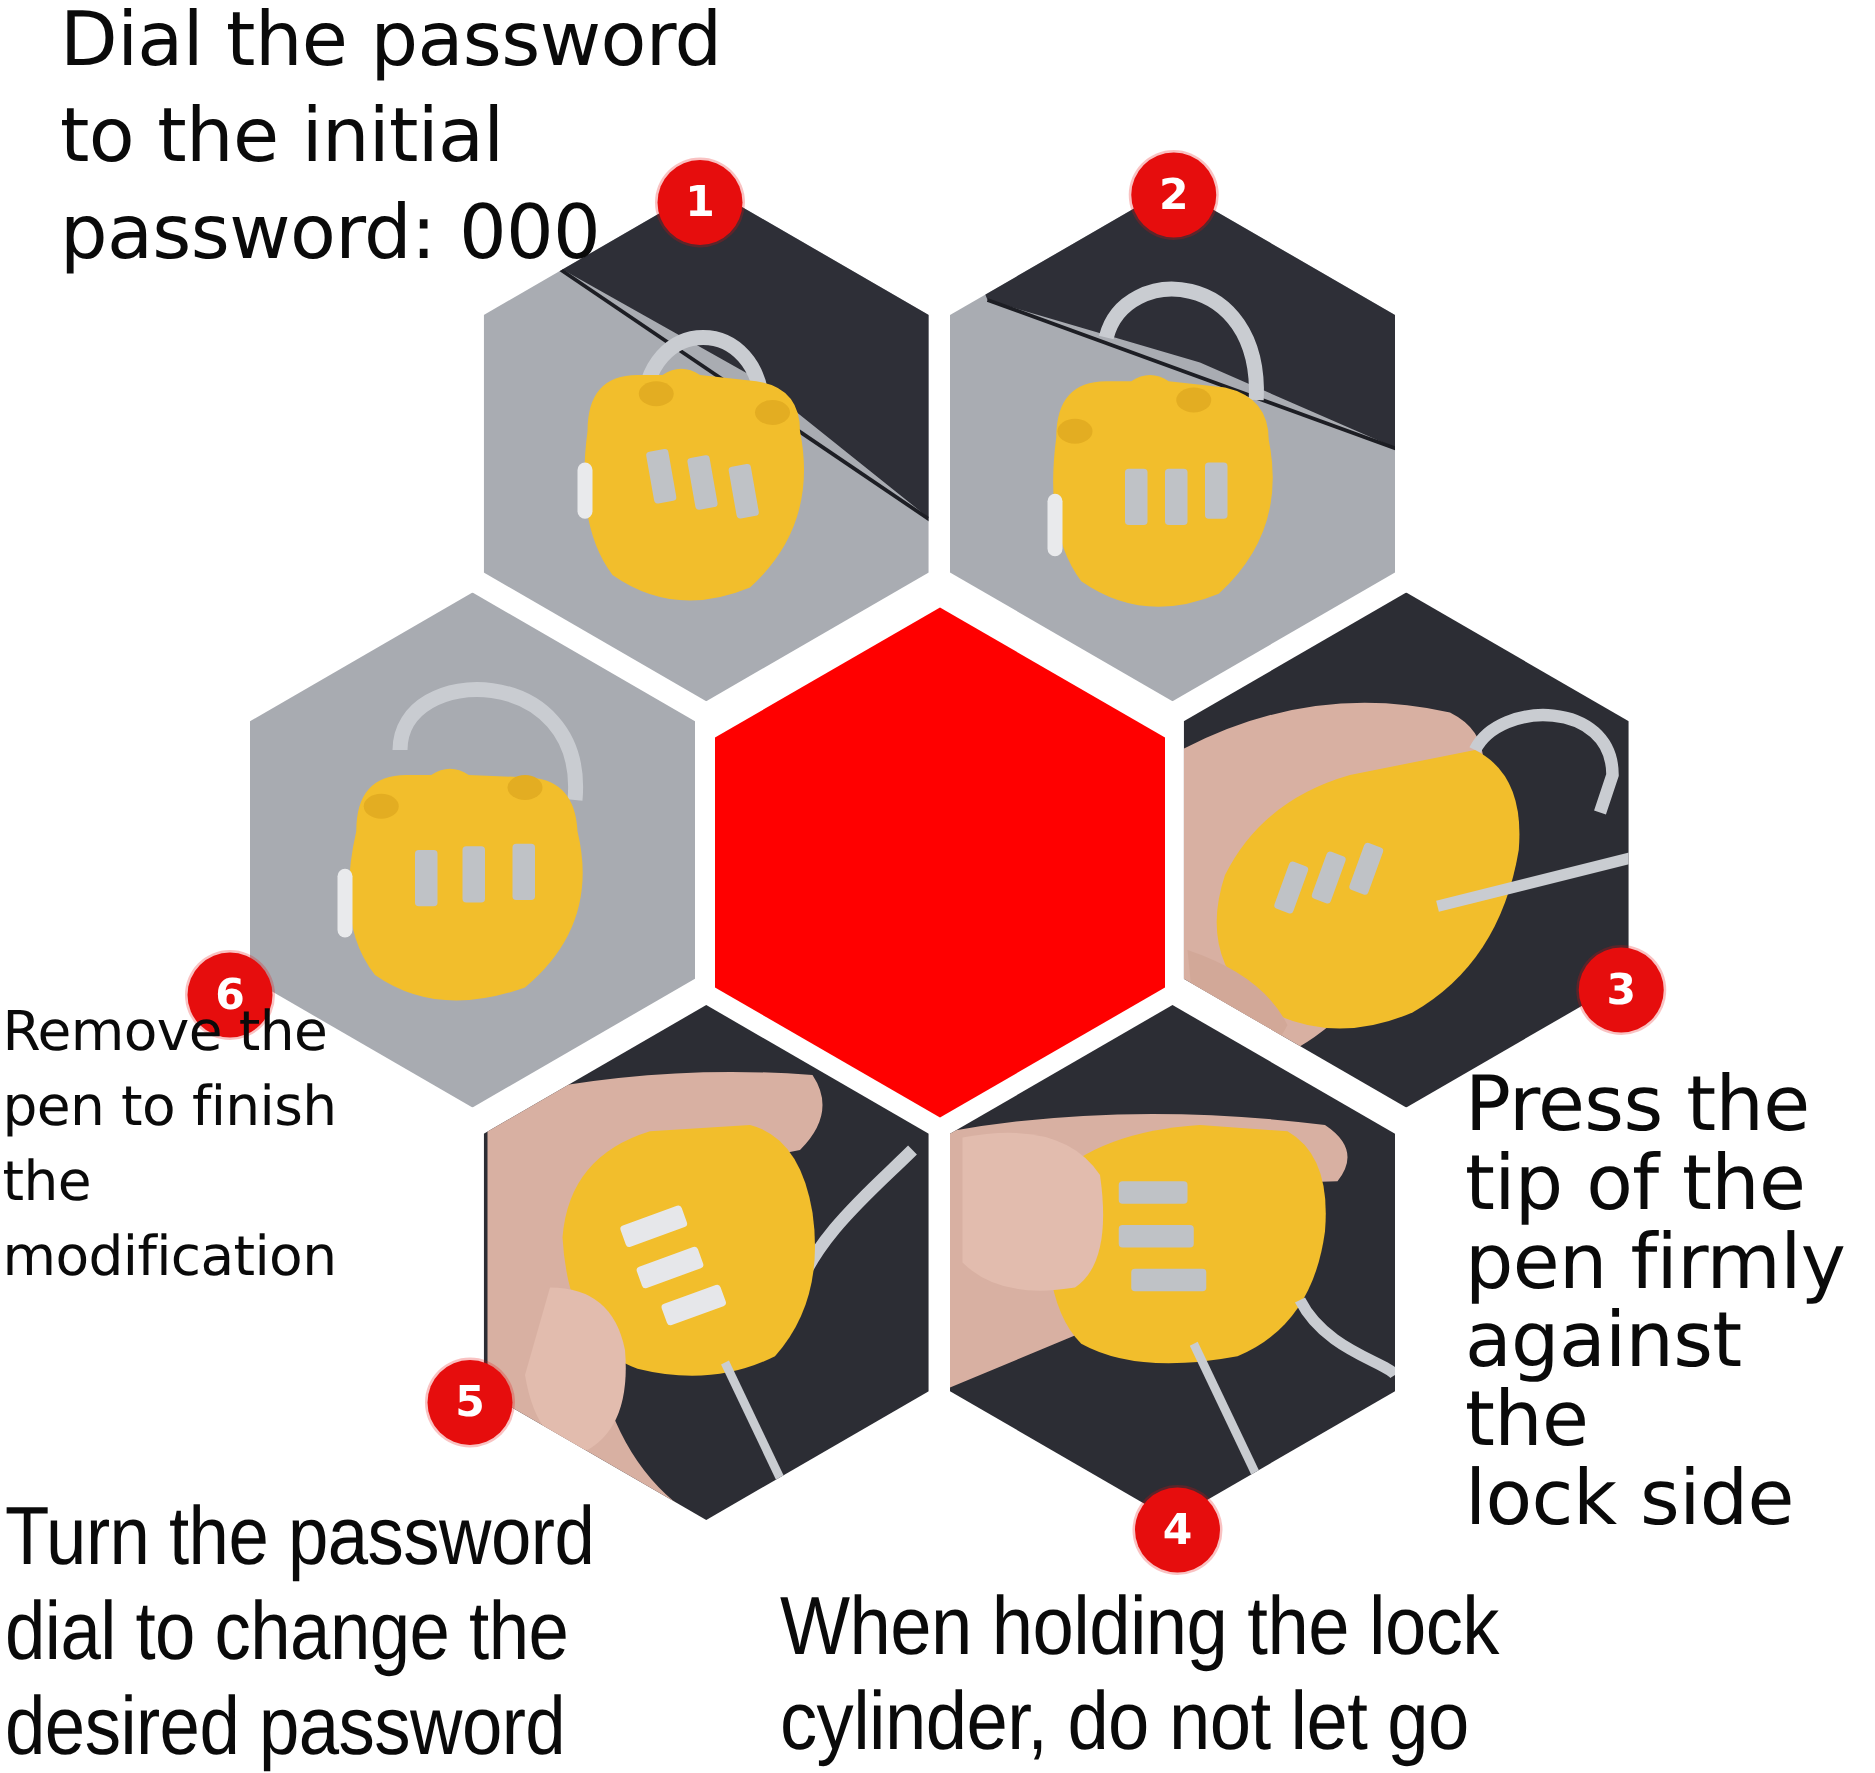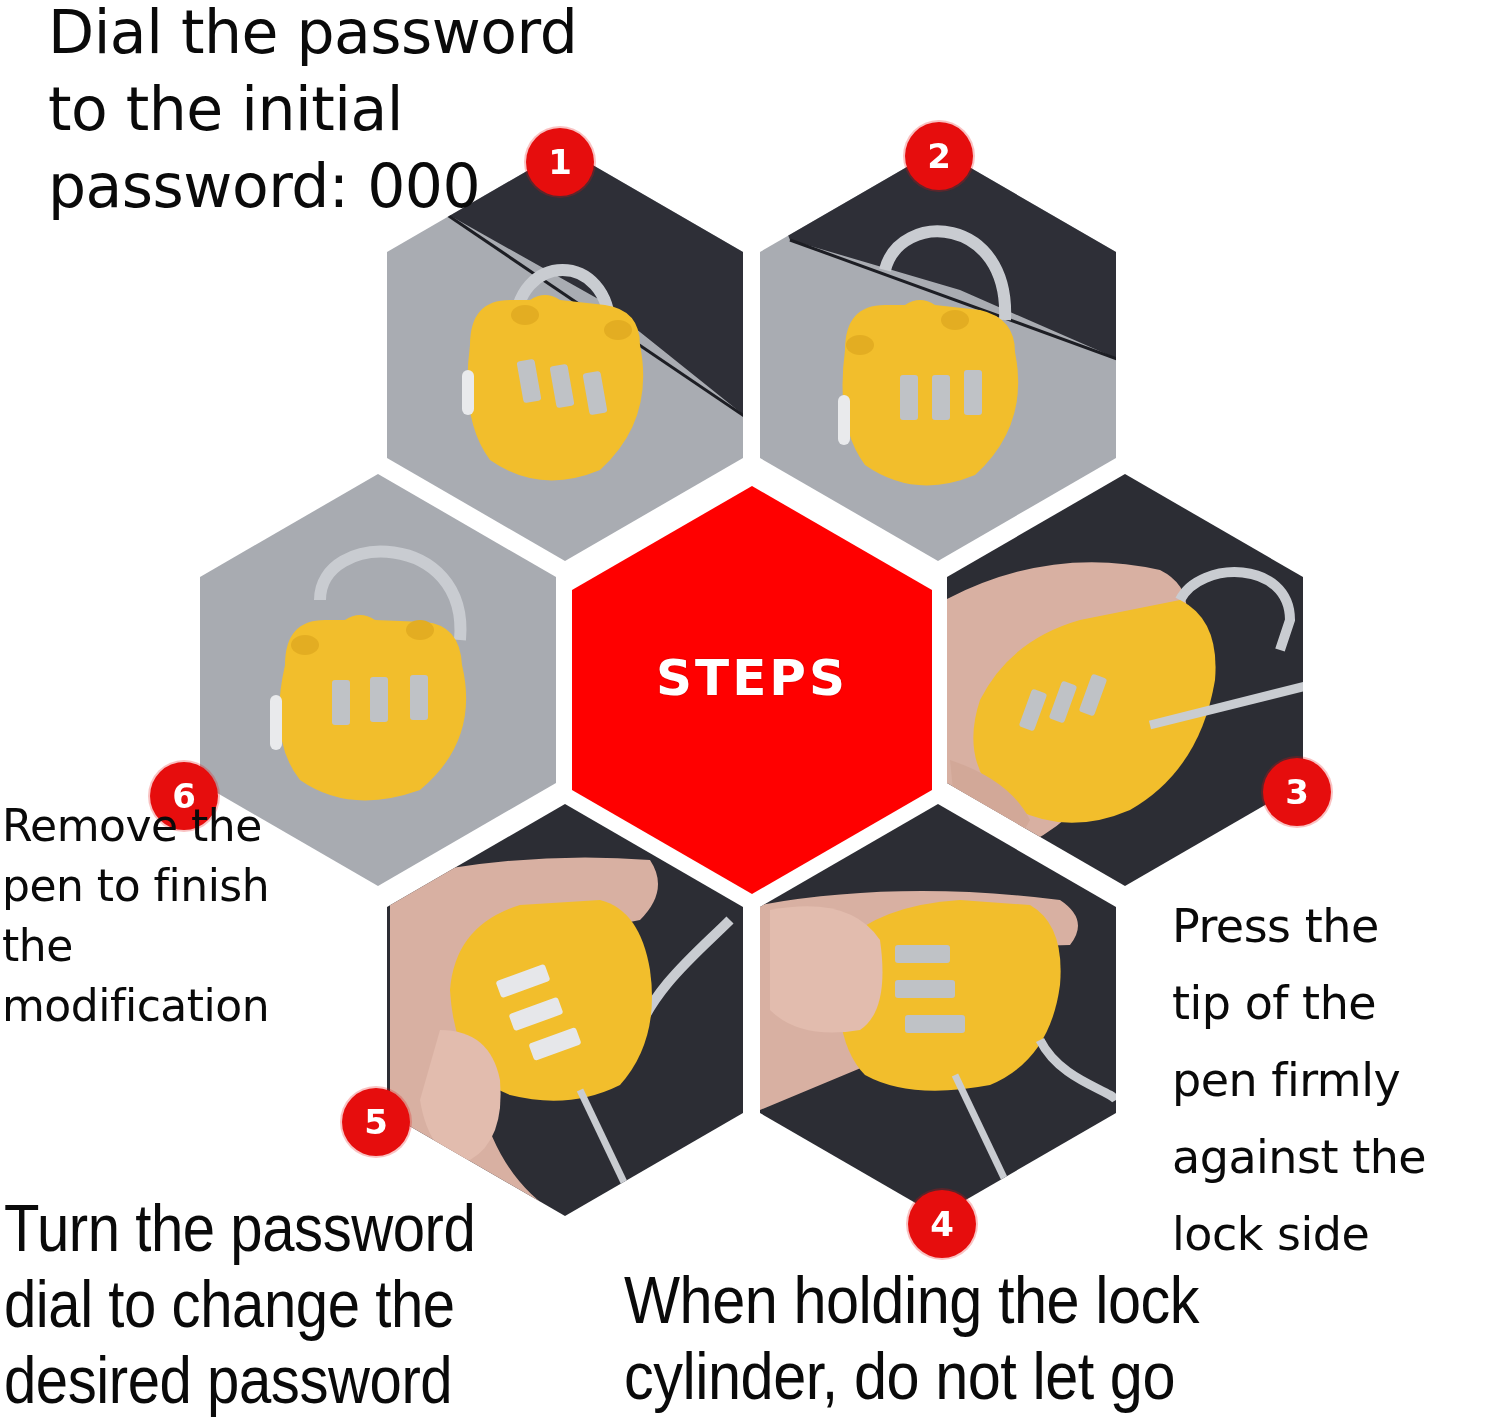--- a/index.html
+++ b/index.html
@@ -123,33 +123,32 @@
         <rect x="895" y="945" width="55" height="18" rx="3" fill="#bfc2c6"></rect>
         <rect x="895" y="980" width="60" height="18" rx="3" fill="#bfc2c6"></rect>
         <rect x="905" y="1015" width="60" height="18" rx="3" fill="#bfc2c6"></rect>
       </g>
       <path d="M1040,1040 C1060,1080 1110,1090 1116,1100" fill="none" stroke="#c9ccd1" stroke-width="9"></path>
       <line x1="955" y1="1075" x2="1005" y2="1180" stroke="#c9ccd1" stroke-width="7"></line>
       <path d="M770,910 Q850,895 880,940 Q890,1010 860,1030 Q800,1040 770,1010 Z" fill="#e2bcae"></path>
     </g>
   </svg>
 
-  <div class="steps-label">STEPS</div>
 
   <div class="badge" style="left:526px; top:128px;">1</div>
   <div class="badge" style="left:905px; top:122px;">2</div>
   <div class="badge" style="left:1263px; top:758px;">3</div>
   <div class="badge" style="left:908px; top:1190px;">4</div>
   <div class="badge" style="left:342px; top:1088px;">5</div>
   <div class="badge" style="left:150px; top:762px;">6</div>
 
   <div class="caption" style="left:48px; top:-6px; font-size:60px; line-height:77px;">Dial the password
 to the initial
 password: 000</div>
-  <div class="caption" style="left:1172px; top:852px; font-size:46px; line-height:77px;margin-top:36px;">Press the
+  <div class="caption" style="left:1172px; top:852px; font-size:61px; line-height:63px;">Press the
 tip of the
 pen firmly
 against the
 lock side</div>
   <div class="caption narrow" style="left:624px; top:1262px; font-size:66px; line-height:76px; transform:scaleX(0.9);">When holding the lock
 cylinder, do not let go</div>
   <div class="caption narrow" style="left:4px; top:1190px; font-size:66px; line-height:76px; transform:scaleX(0.88);">Turn the password
 dial to change the
 desired password</div>
   <div class="caption" style="left:2px; top:796px; font-size:44px; line-height:60px;">Remove the

